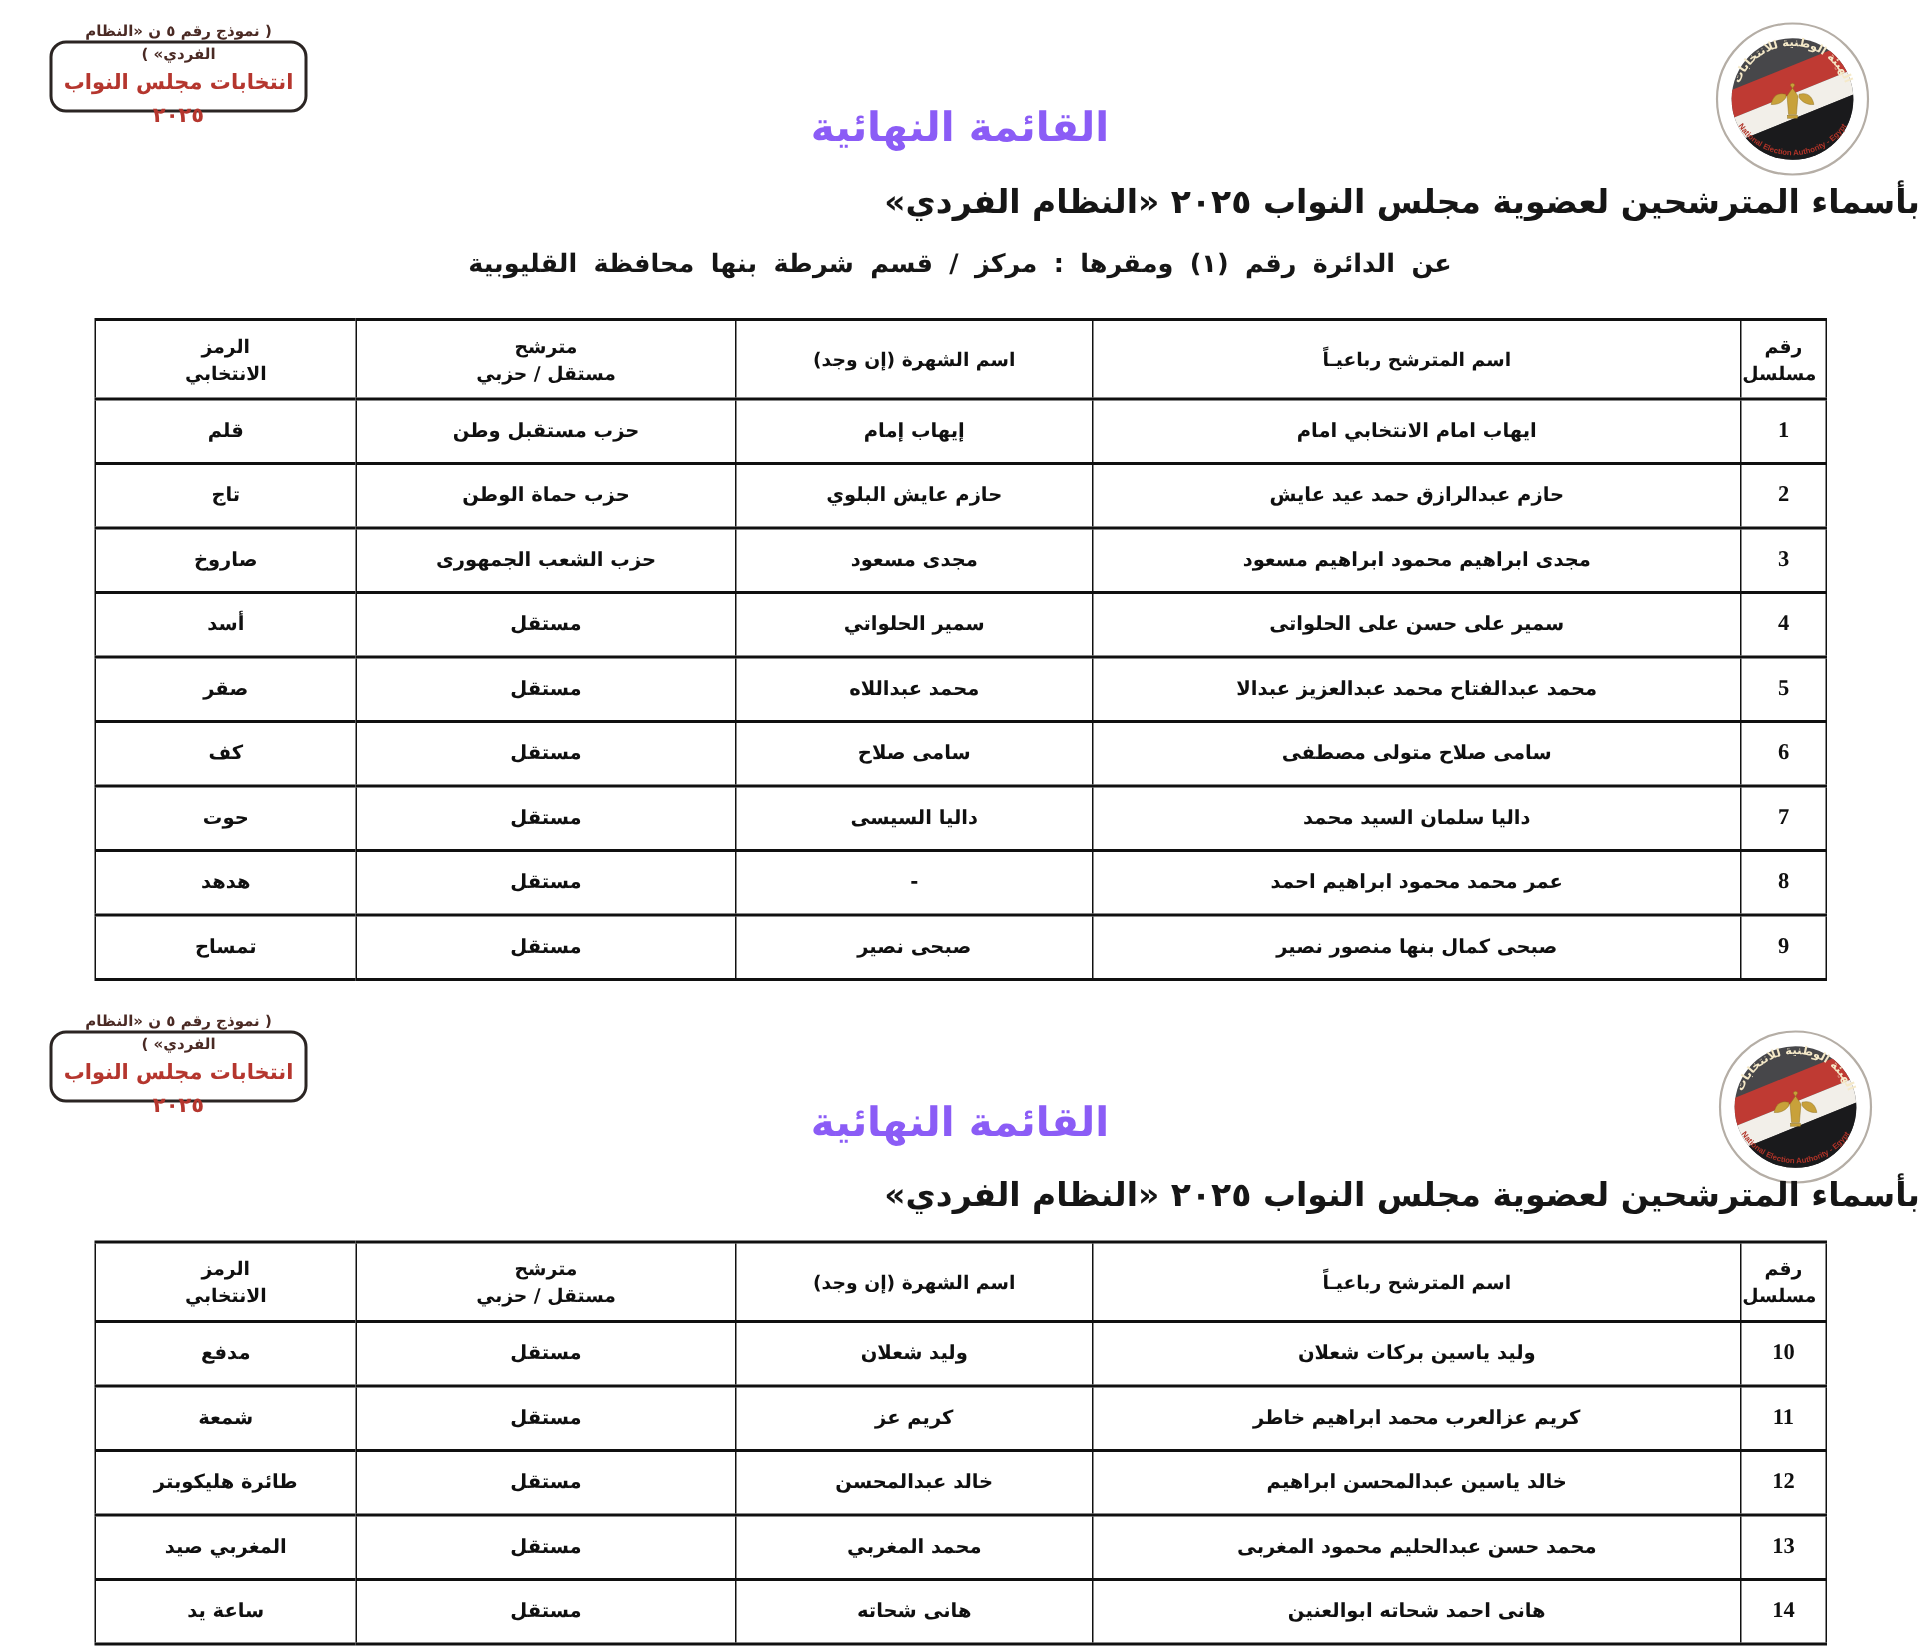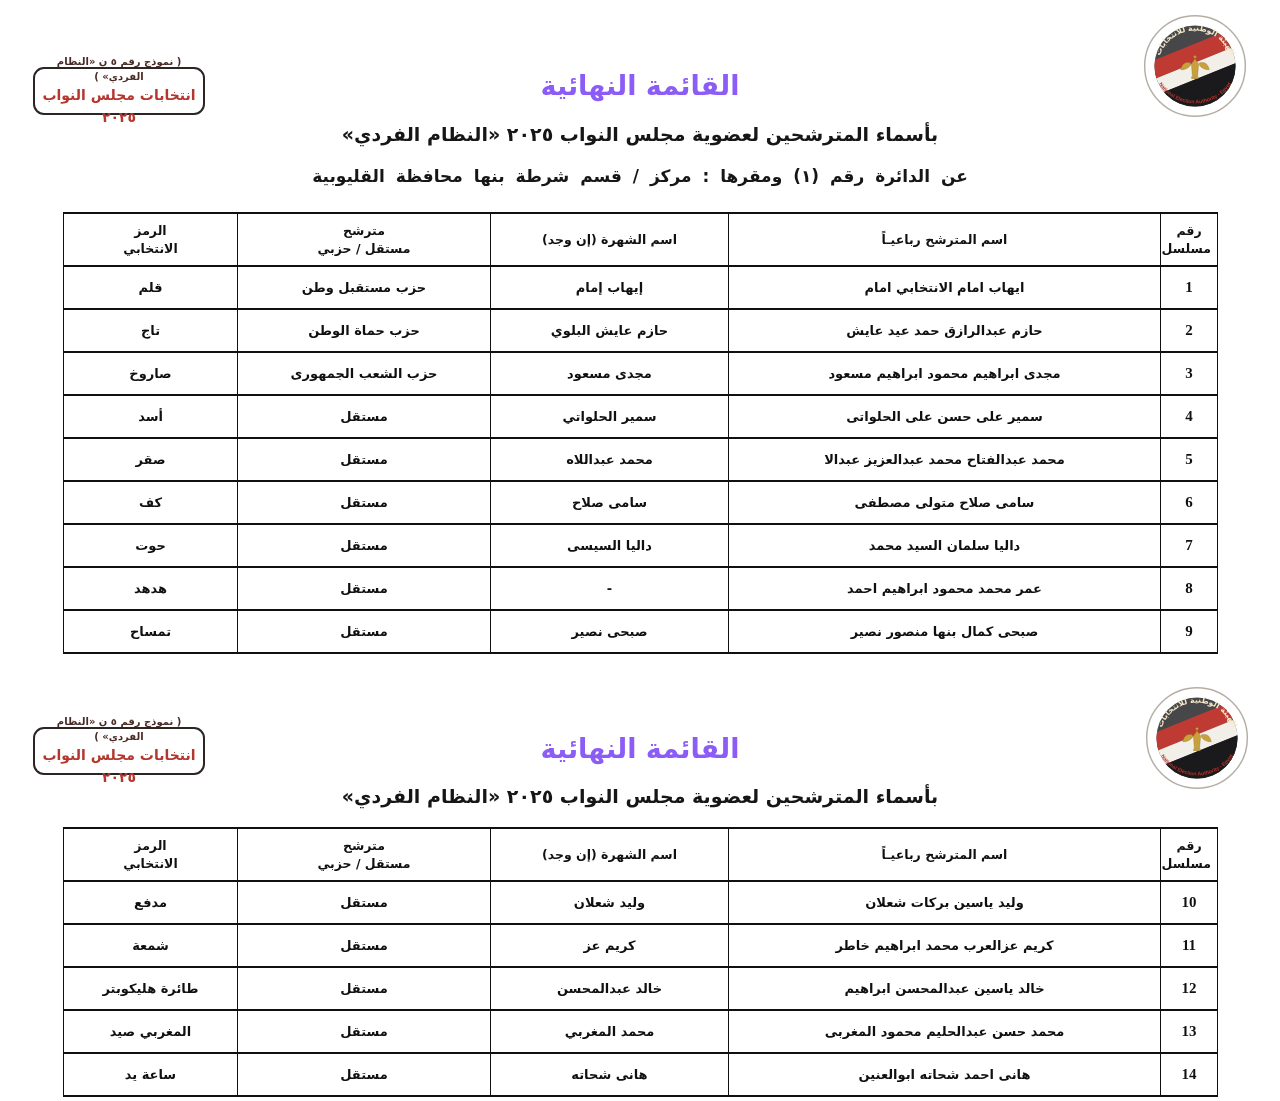--- a/index.html
+++ b/index.html
@@ -9,32 +9,32 @@
     font-family:"DejaVu Sans", sans-serif; font-weight:bold; color:#111;
     direction:rtl; overflow:hidden;
   }
   .abs { position:absolute; }
 
   
   .stamp {
     left:33px; width:172px; height:48px;
     border:2px solid #2b2523; border-radius:11px;
     display:flex; flex-direction:column; justify-content:center; align-items:center;
-    text-align:center; line-height:1.55; background:#fff;margin-top:40px;
+    text-align:center; line-height:1.55; background:#fff;
   }
   .stamp-l1 { font-size:10px;  color:#4a2a24; }
   .stamp-l2 { font-size:14px;  color:#b5362e; }
 
   
   .logo { width:104px; height:104px; }
   .logo svg { width:100%; height:100%; }
 
   
   .title    { left:0; right:0; text-align:center; font-size:27px; color:#8b5cf6; letter-spacing:0.5px; }
-  .subtitle { left:0; right:0; text-align:center; font-size:19px; color:#161616; }
+  .subtitle { left:0; right:0; text-align:right; font-size:22px; color:#161616; }
   .district { left:0; right:0; text-align:center; font-size:17px; color:#161616; word-spacing:5px; }
 
   
   table.ctable {
     position:absolute; left:63px; width:1154px;
     border-collapse:collapse; table-layout:fixed; direction:rtl;
     background:#fff;
   }
   .ctable th, .ctable td {
     border:1.5px solid #101010; border-top-width:2.5px; border-bottom-width:2.5px;

